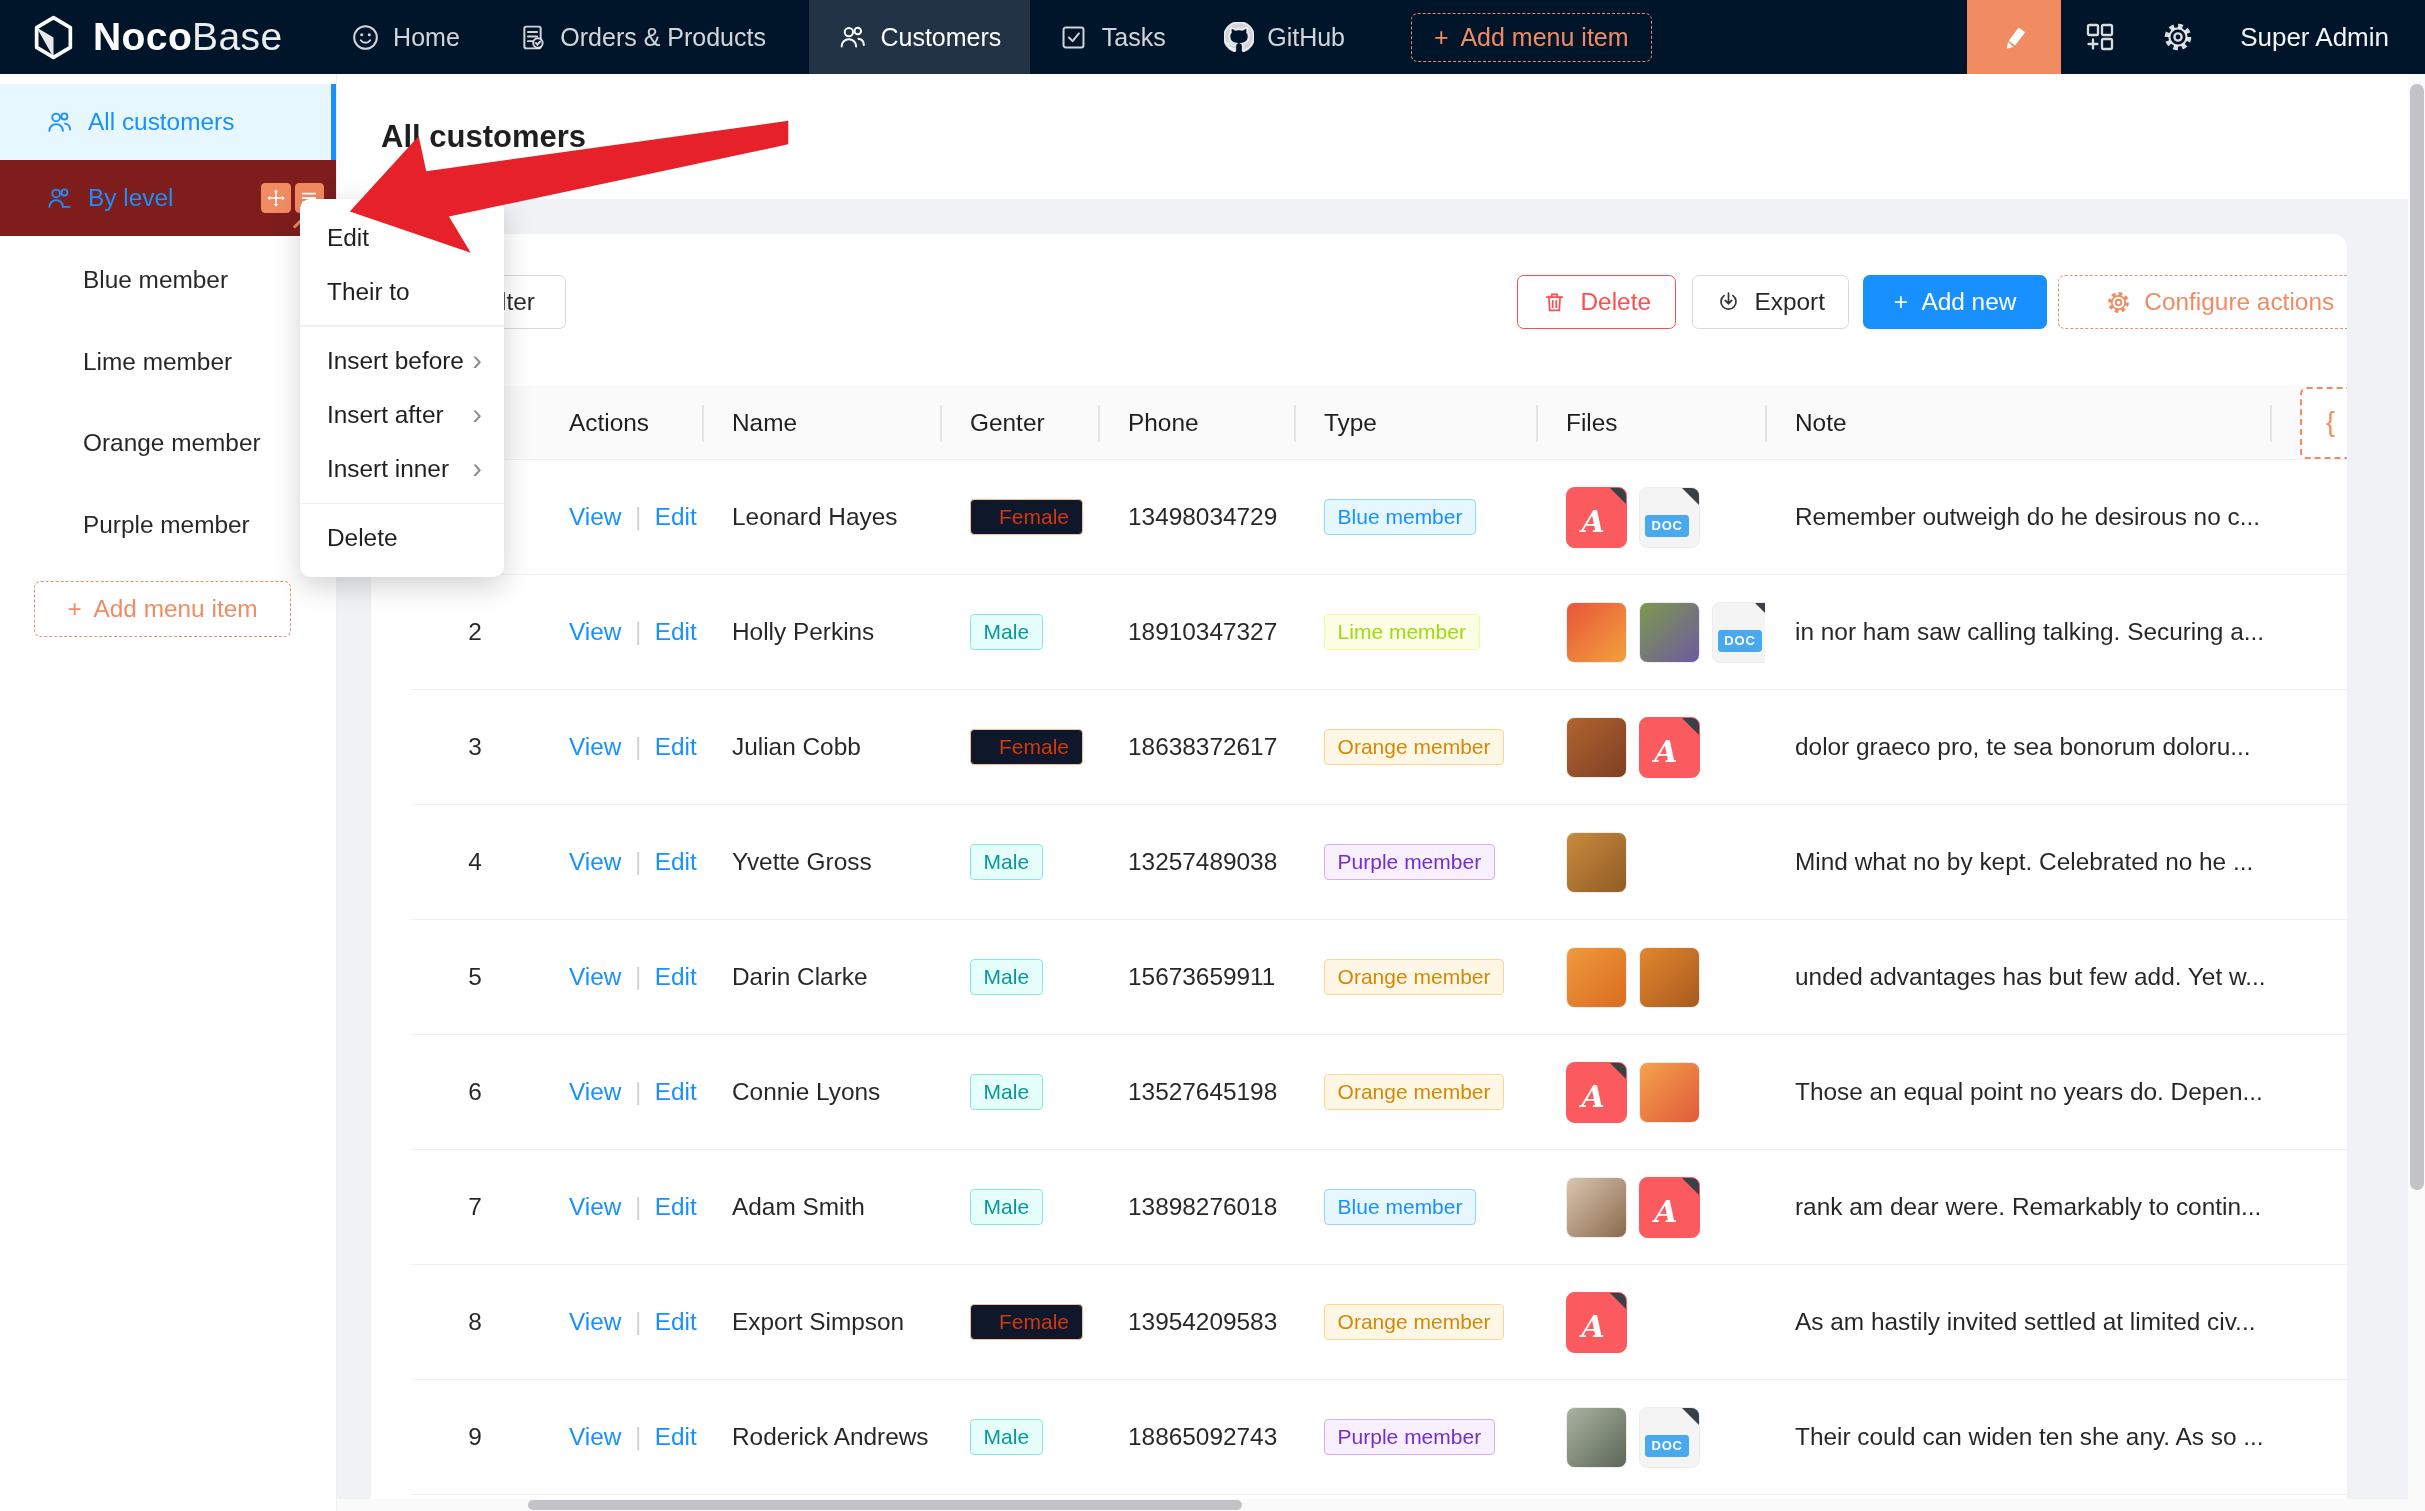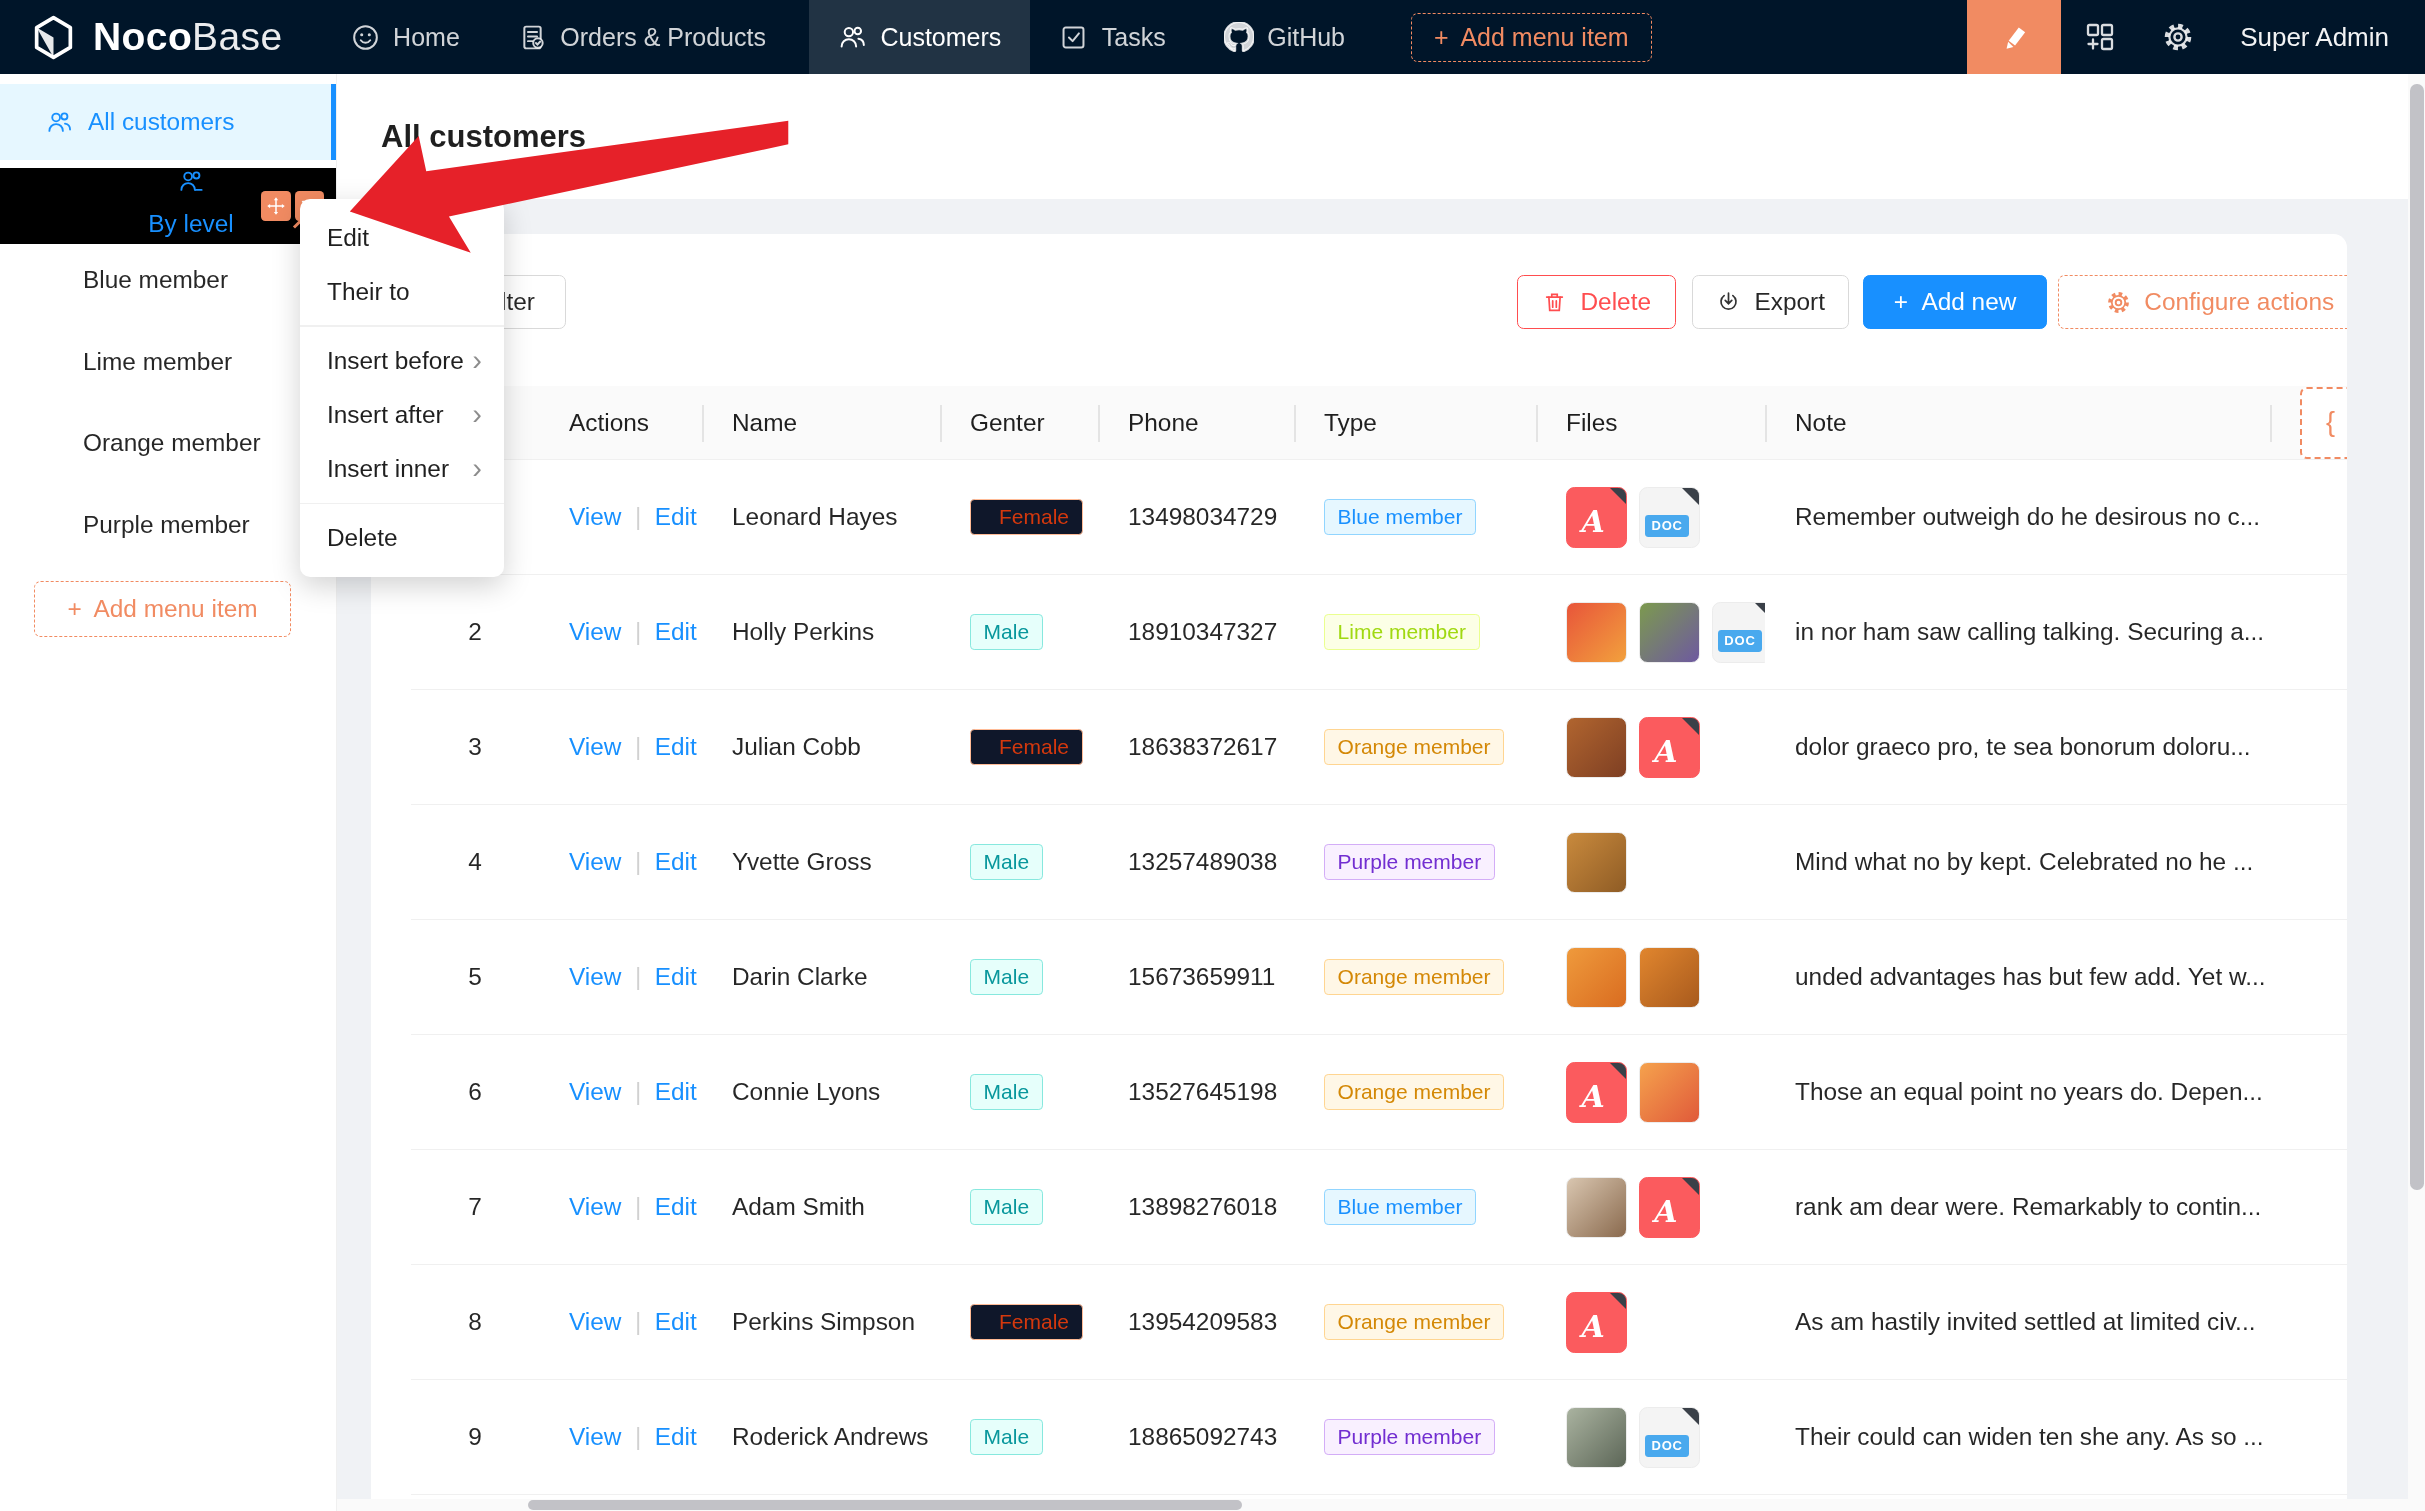--- a/index.html
+++ b/index.html
@@ -43,21 +43,21 @@
     position:absolute; left:0; top:74px; bottom:0; width:337px; background:#fff;
     border-right:1.7px solid #f0f0f0; z-index:20;
   }
   .sb-item {
     position:absolute; left:0; right:0; height:76px; display:flex; align-items:center;
     padding-left:46px; gap:15px; font-size:24.4px; cursor:pointer;
   }
   .sb-item .sb-label { white-space:nowrap; }
   .sb-all { top:10px; background:#e6f7ff; color:#1890ff; }
   .sb-all::after { content:""; position:absolute; right:0; top:0; bottom:0; width:5px; background:#1890ff; }
-  .sb-bylevel { top:94px; background:#000000; color:#1890ff;flex-direction:column; }
+  .sb-bylevel { top:86px; background:#7f1d1d; color:#1890ff; }
   .sb-tools { position:absolute; right:11.8px; top:23px; display:flex; gap:4.2px; }
   .sb-tool { width:29.5px; height:29.5px; background:#f18b62; border-radius:4.2px; display:flex; align-items:center; justify-content:center; }
   .sb-child {
     position:absolute; left:0; right:0; height:57px; line-height:57px; padding-left:83px;
     font-size:24.4px; color:rgba(0,0,0,.85); cursor:pointer; white-space:nowrap;
   }
   .sb-add {
     position:absolute; left:34px; width:257px; top:507px; height:56px;
     border:1.7px dashed #f18b62; border-radius:6.7px; color:#f18b62; font-size:24.4px;
     display:flex; align-items:center; justify-content:center; gap:11.8px;
@@ -569,21 +569,21 @@
           <div class="td td-note">rank am dear were. Remarkably to contin...</div>
           <div class="td td-extra"></div>
         </div>
         <div class="trow">
           <div class="td td-num">8</div>
           <div class="td td-actions">
             <span class="lnk">View</span>
             <span class="lnk-sep">|</span>
             <span class="lnk">Edit</span>
           </div>
-          <div class="td">Perkins Simpson</div>
+          <div class="td">Export Simpson</div>
           <div class="td">
             <span class="tag tag-volcano">Female</span>
           </div>
           <div class="td">13954209583</div>
           <div class="td">
             <span class="tag tag-orange">Orange member</span>
           </div>
           <div class="td td-files">
             <div class="file file-pdf"></div>
           </div>

